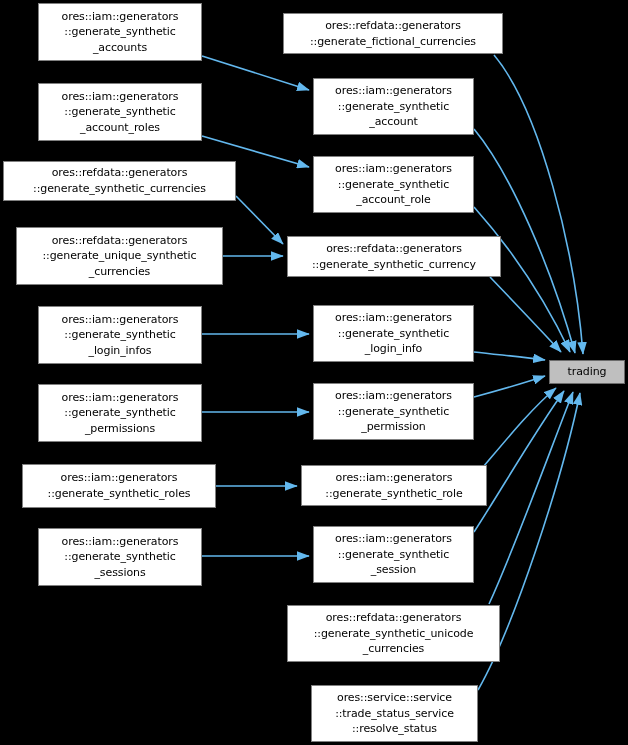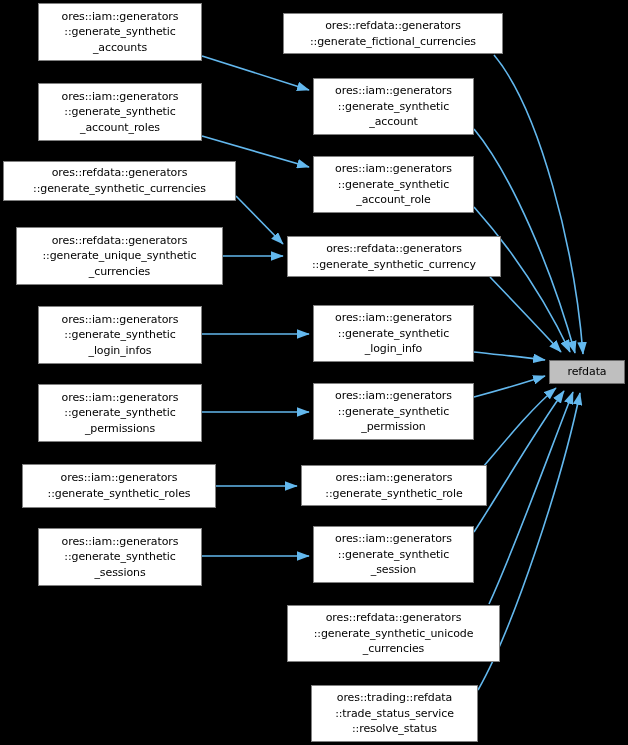--- a/index.html
+++ b/index.html
@@ -122,19 +122,19 @@
 ::generate_synthetic
 _permission</span></div>
       <div class="node" style="left: 301px; top: 465px; width: 186px; height: 41px;"><span class="node-label">ores::iam::generators
 ::generate_synthetic_role</span></div>
       <div class="node" style="left: 313px; top: 526px; width: 161px; height: 57px;"><span class="node-label">ores::iam::generators
 ::generate_synthetic
 _session</span></div>
       <div class="node" style="left: 287px; top: 605px; width: 213px; height: 57px;"><span class="node-label">ores::refdata::generators
 ::generate_synthetic_unicode
 _currencies</span></div>
-      <div class="node" style="left: 311px; top: 685px; width: 167px; height: 57px;"><span class="node-label">ores::trading::refdata
+      <div class="node" style="left: 311px; top: 685px; width: 167px; height: 57px;"><span class="node-label">ores::service::service
 ::trade_status_service
 ::resolve_status</span></div>
-      <div class="node gray" style="left: 549px; top: 360px; width: 76px; height: 24px;"><span class="node-label">refdata</span></div>
+      <div class="node gray" style="left: 549px; top: 360px; width: 76px; height: 24px;"><span class="node-label">trading</span></div>
     </div>
 
 </div>
 
 </body></html>

